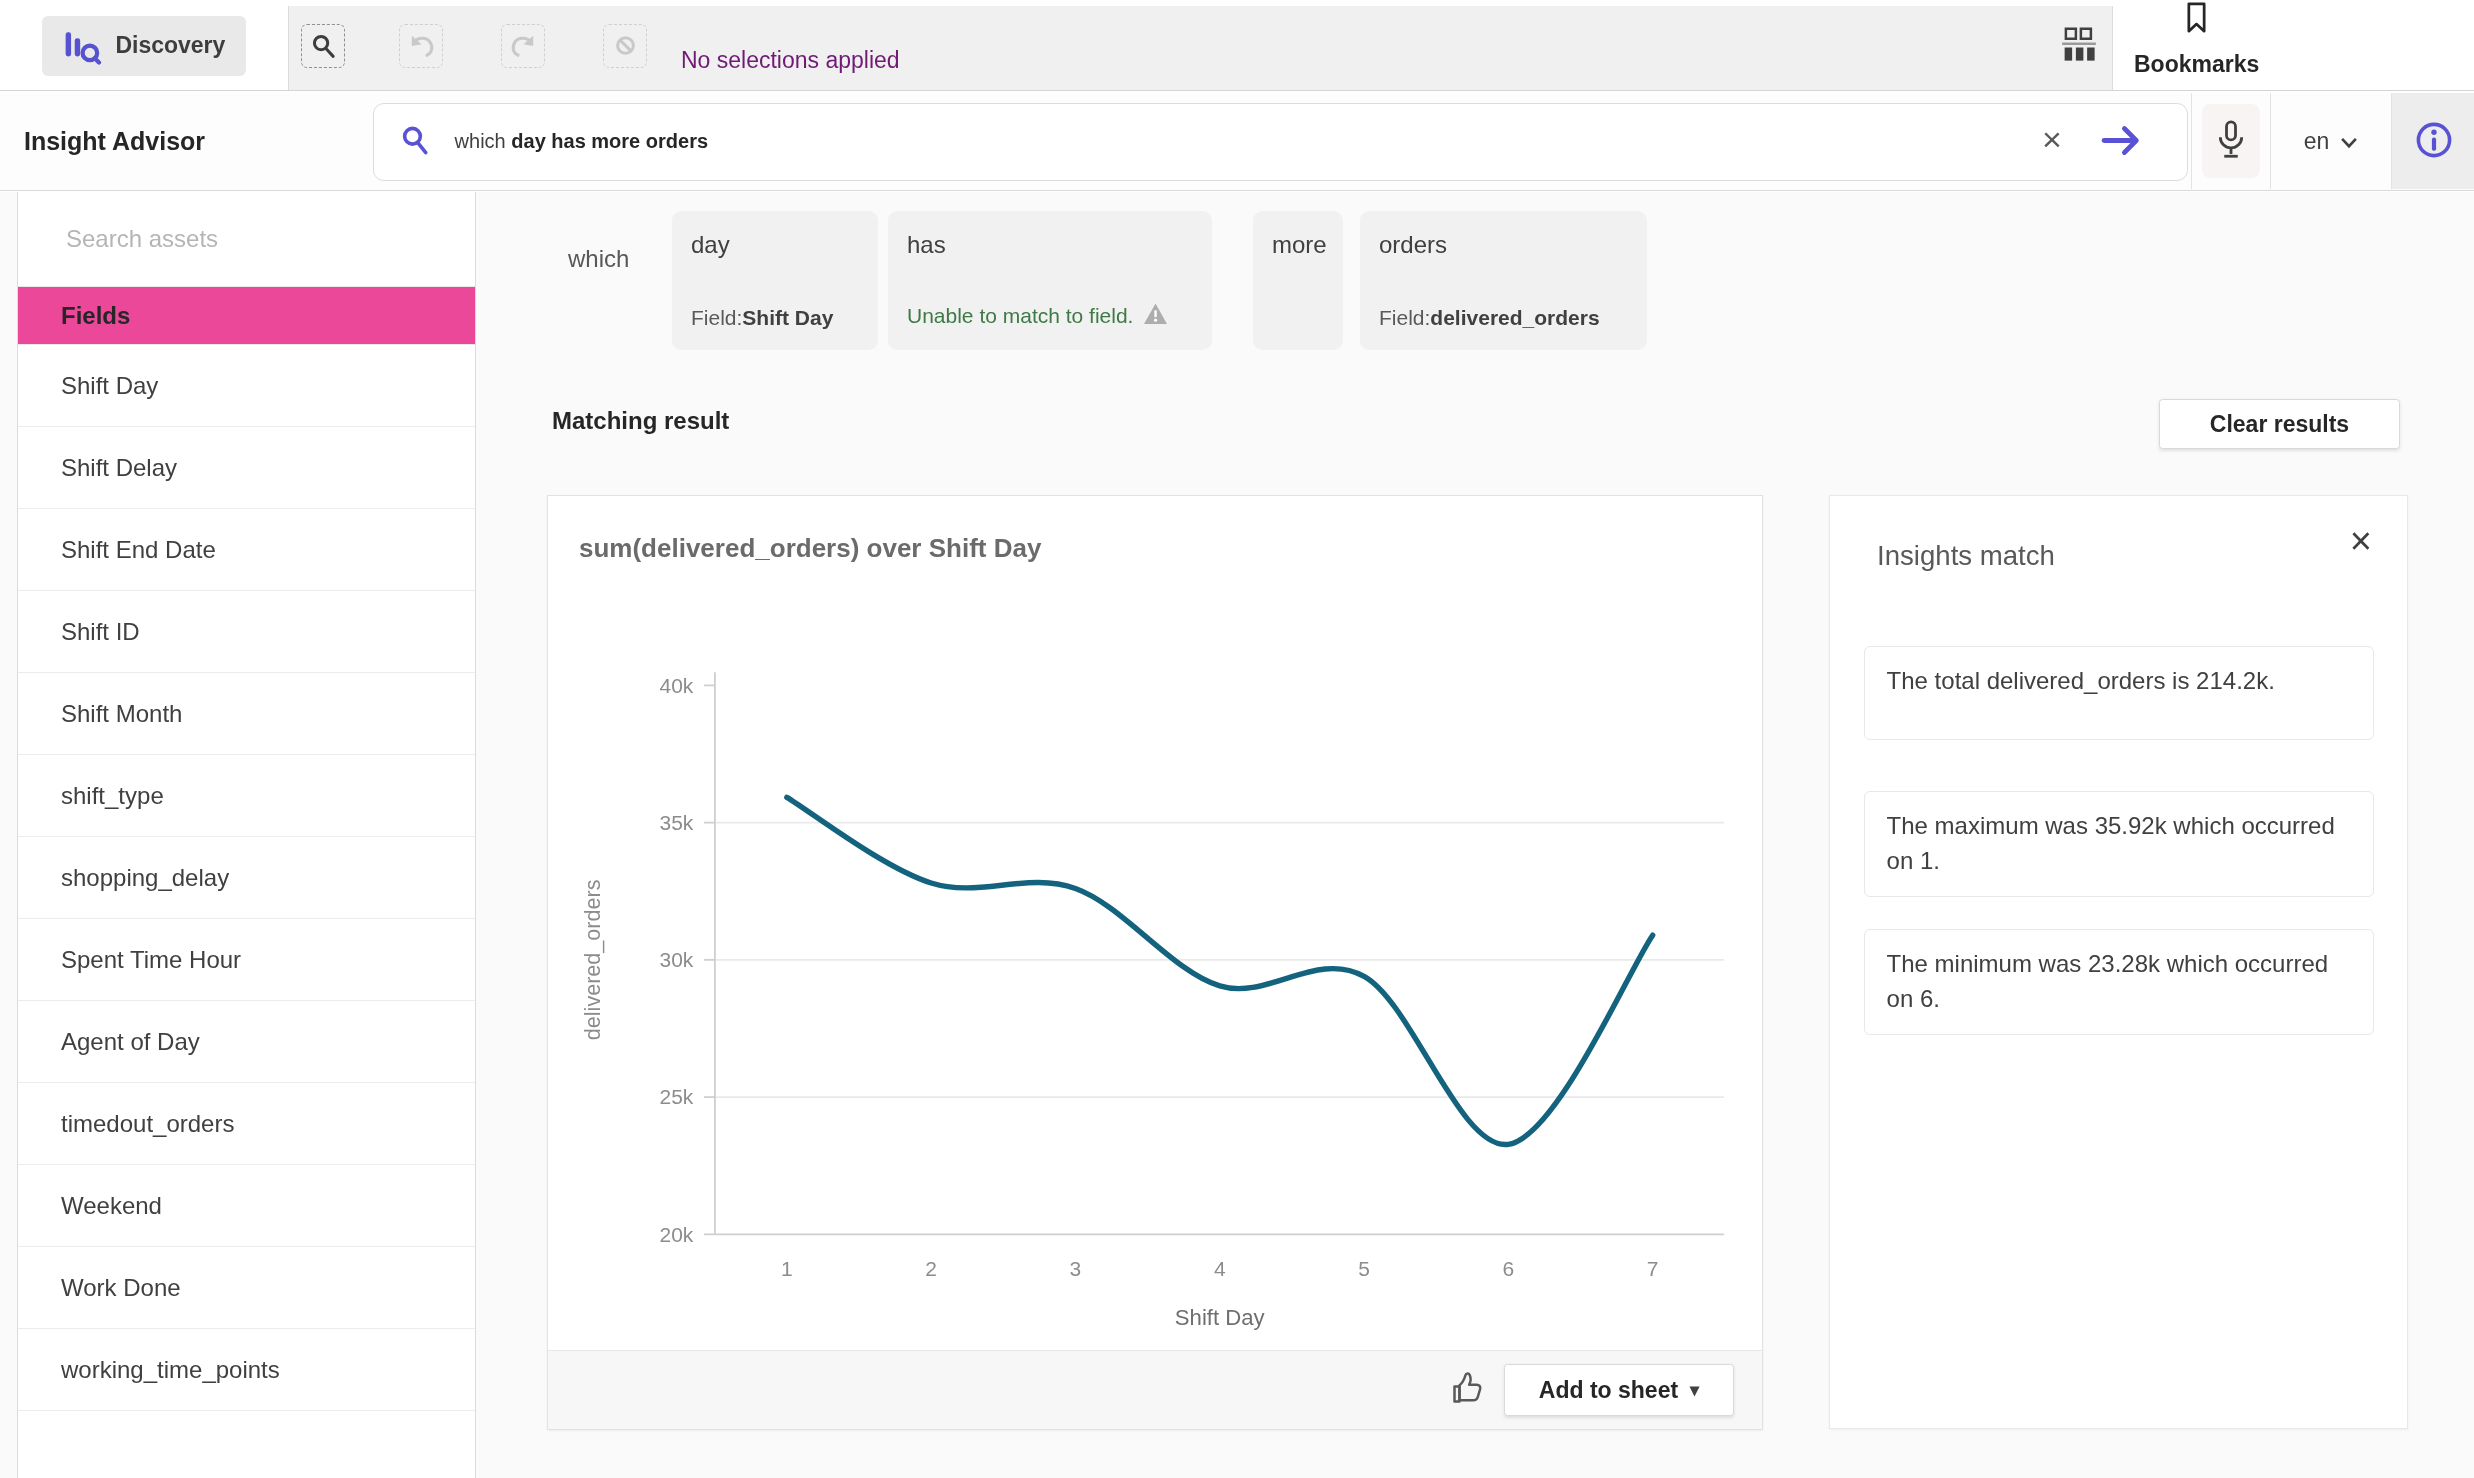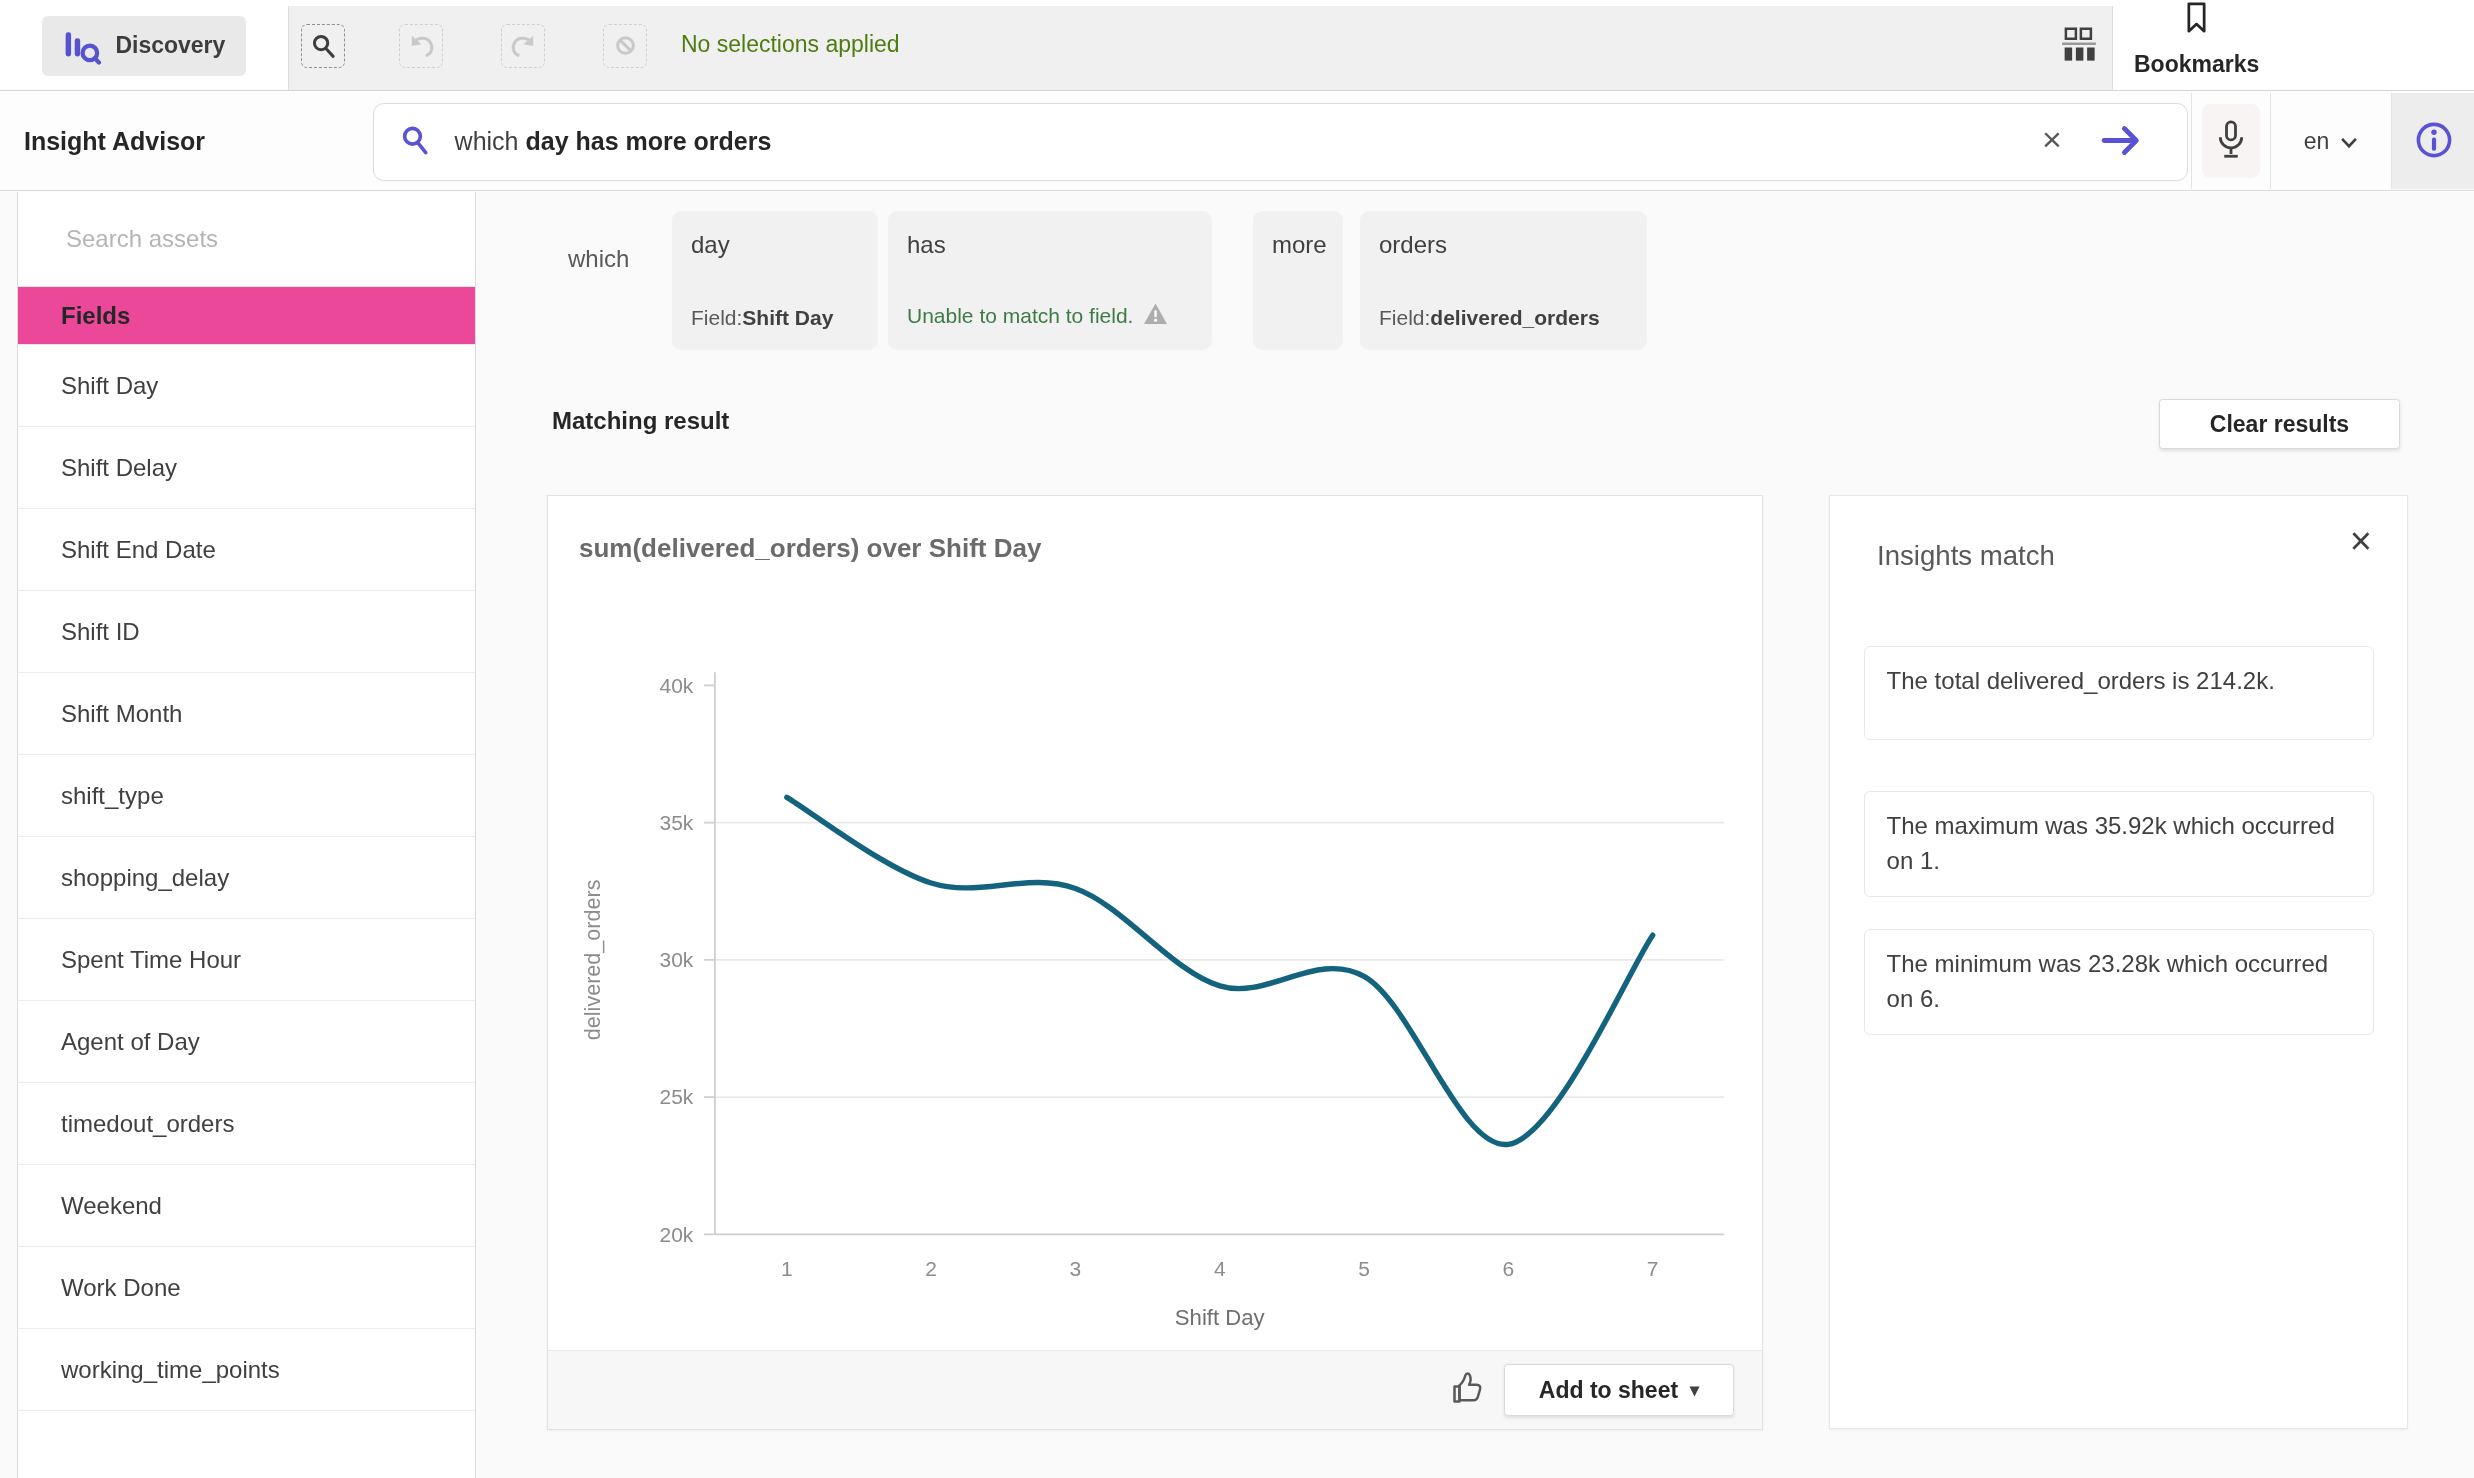--- a/index.html
+++ b/index.html
@@ -9,30 +9,30 @@
     background:#fff; overflow:hidden;
     font-family: "Liberation Sans", sans-serif; color:#404040;
   }
   
   .topbar { position:absolute; left:0; top:0; width:2475px; height:91px; background:#fff; border-bottom:1.8px solid #d4d4d4; }
   .topbar-mid { position:absolute; left:288px; top:6px; bottom:0; width:1825px; background:#f0f0f0; border-left:1.2px solid #dcdcdc; border-right:1.2px solid #dcdcdc; }
   .discovery-btn { position:absolute; left:42px; top:15.6px; height:60px; padding:0 20.4px; background:#e9e9e9; border-radius:6px; display:flex; align-items:center; gap:13px; }
   .discovery-btn .label { font-size:23px; font-weight:600; color:#3d3d3d; }
   .tb-iconbox { position:absolute; top:24px; width:44px; height:44px; border:1.8px dashed #8f8f8f; border-radius:6px; display:flex; align-items:center; justify-content:center; }
   .tb-iconbox.disabled { border-color:#cfcfcf; }
-  .no-selections { position:absolute; left:681px; top:0; height:91px; line-height:88px; font-size:23px; color:#4d7c0f; }
+  .no-selections { position:absolute; left:681px; top:16px; height:91px; line-height:88px; font-size:23px; color:#701a75; }
   .grid-icon-btn { position:absolute; left:2057px; top:24px; width:43px; height:43px; display:flex; align-items:center; justify-content:center; }
   .bookmarks-btn { position:absolute; left:2134px; top:0; height:88px; display:flex; align-items:center; gap:14.4px;flex-direction:column; }
   .bookmarks-btn .label { font-size:23px; font-weight:600; color:#262626; }
   
   .advisor-bar { position:absolute; left:0; top:93px; width:2475px; height:98px; background:#fdfdfd; border-bottom:1.8px solid #d9d9d9; }
   .advisor-title { position:absolute; left:24px; top:0; height:96px; line-height:96px; font-size:25px; font-weight:700; color:#262626; white-space:nowrap; }
   .search-box { position:absolute; left:373px; top:9.6px; width:1815px; height:78px; background:#fff; border:1.8px solid #dcdcdc; border-radius:10.8px; display:flex; align-items:center; }
   .search-box .q-icon { margin-left:24px; }
-  .search-text { margin-left:21.6px; font-size:25px; color:#404040; white-space:nowrap; }
+  .search-text { margin-left:21.6px; font-size:20px; color:#404040; white-space:nowrap; }
   .search-text b { color:#262626; }
   .search-clear { position:absolute; right:114px; top:0; height:74px; line-height:71px; font-size:34px; color:#595959; width:42px; text-align:center; }
   .search-submit { position:absolute; right:42px; top:15.6px; }
   .adv-cell { position:absolute; top:0; height:96px; border-left:1.2px solid #e3e3e3; display:flex; align-items:center; justify-content:center; }
   .cell-mic { left:2191px; width:79px; }
   .mic-blob { width:58px; height:74px; background:#f8f4f3; border-radius:8.4px; display:flex; align-items:center; justify-content:center; }
   .cell-lang { left:2270px; width:121px; gap:10.8px; font-size:23px; color:#404040; }
   .cell-info { left:2391px; width:84px; background:#ededed; }
   
   .content { position:absolute; left:0; top:192px; width:2475px; height:1287px; background:#fafafa; }

